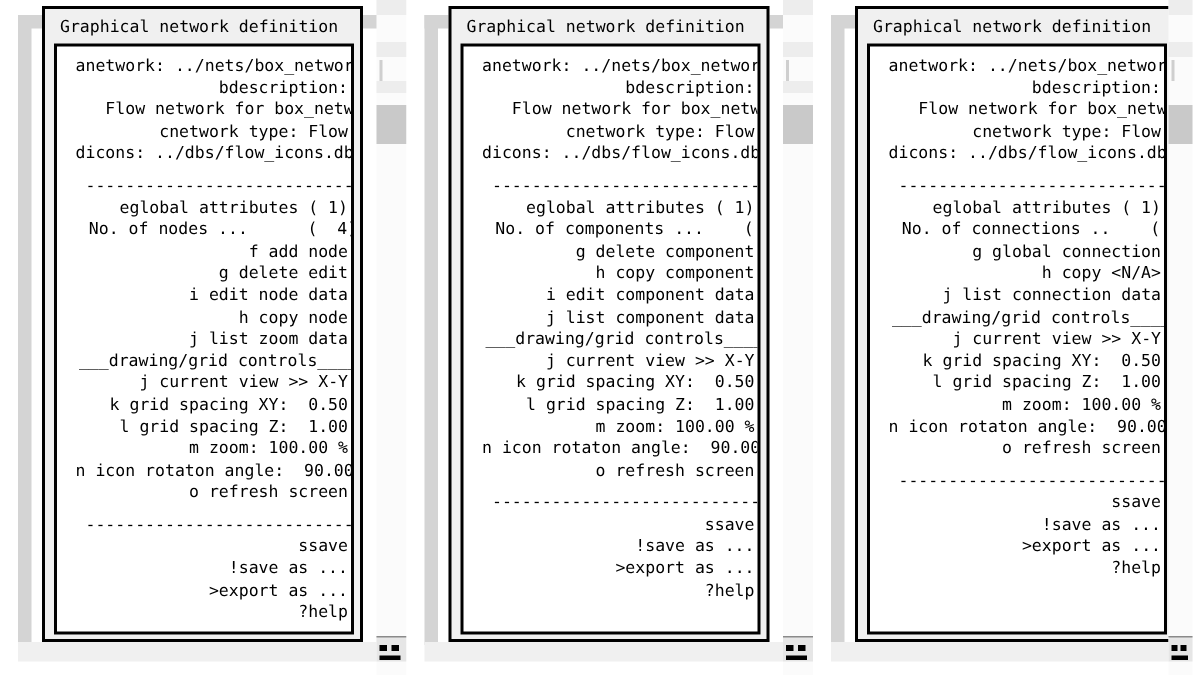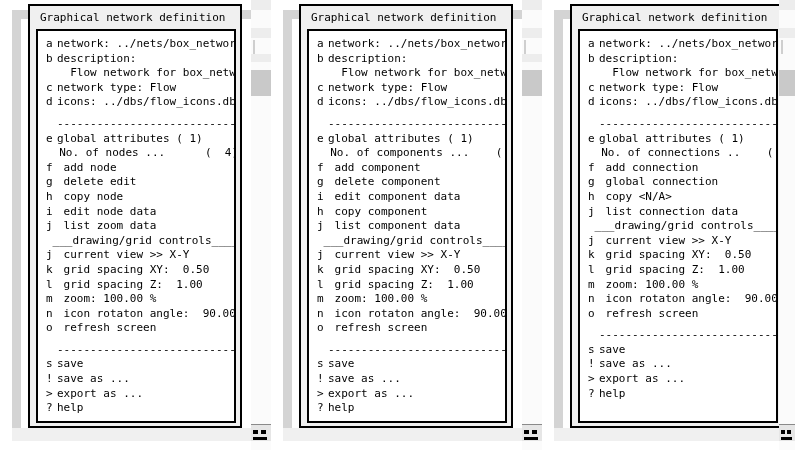--- a/index.html
+++ b/index.html
@@ -19,20 +19,21 @@
     width: 795px;
     height: 450px;
     background: #ffffff;
   }
 
   
   .panel {
     position: absolute;
     top: 0;
     background: #ffffff;
+    text-align: right;
   }
 
   
   .win-shadow {
     position: absolute;
     background: #d4d4d4;
   }
   .win-shadow-v { width: 9px; }
   .win-shadow-h { height: 9px; }
 
@@ -144,22 +145,22 @@
           <div class="row"><span class="key">d</span><span>icons: ../dbs/flow_icons.db1</span></div>
 
           <div class="row spacer"></div>
           <div class="row"><span class="key"></span><span>----------------------------------</span></div>
 
           <div class="row"><span class="key">e</span><span>global attributes ( 1)</span></div>
           <div class="row"><span>  No. of nodes ...      (  4)</span></div>
 
           <div class="row"><span class="key">f</span><span> add node</span></div>
           <div class="row"><span class="key">g</span><span> delete edit</span></div>
+          <div class="row"><span class="key">i</span><span> edit node data</span></div>
           <div class="row"><span class="key">h</span><span> copy node</span></div>
-          <div class="row"><span class="key">i</span><span> edit node data</span></div>
           <div class="row"><span class="key">j</span><span> list zoom data</span></div>
 
           <div class="row"><span> ___drawing/grid controls_______</span></div>
 
           <div class="row"><span class="key">j</span><span> current view &gt;&gt; X-Y</span></div>
           <div class="row"><span class="key">k</span><span> grid spacing XY:  0.50</span></div>
           <div class="row"><span class="key">l</span><span> grid spacing Z:  1.00</span></div>
           <div class="row"><span class="key">m</span><span> zoom: 100.00 %</span></div>
           <div class="row"><span class="key">n</span><span> icon rotaton angle:  90.00</span></div>
           <div class="row"><span class="key">o</span><span> refresh screen</span></div>
@@ -206,24 +207,23 @@
           <div class="row"><span class="key"></span><span>  Flow network for box_network</span></div>
           <div class="row"><span class="key">c</span><span>network type: Flow</span></div>
           <div class="row"><span class="key">d</span><span>icons: ../dbs/flow_icons.db1</span></div>
 
           <div class="row spacer"></div>
           <div class="row"><span class="key"></span><span>----------------------------------</span></div>
 
           <div class="row"><span class="key">e</span><span>global attributes ( 1)</span></div>
           <div class="row"><span>  No. of components ...    (  3)</span></div>
 
-          <div class="row"><span class="key">f</span><span> add component</span></div>
           <div class="row"><span class="key">g</span><span> delete component</span></div>
+          <div class="row"><span class="key">h</span><span> copy component</span></div>
           <div class="row"><span class="key">i</span><span> edit component data</span></div>
-          <div class="row"><span class="key">h</span><span> copy component</span></div>
           <div class="row"><span class="key">j</span><span> list component data</span></div>
 
           <div class="row"><span> ___drawing/grid controls_______</span></div>
 
           <div class="row"><span class="key">j</span><span> current view &gt;&gt; X-Y</span></div>
           <div class="row"><span class="key">k</span><span> grid spacing XY:  0.50</span></div>
           <div class="row"><span class="key">l</span><span> grid spacing Z:  1.00</span></div>
           <div class="row"><span class="key">m</span><span> zoom: 100.00 %</span></div>
           <div class="row"><span class="key">n</span><span> icon rotaton angle:  90.00</span></div>
           <div class="row"><span class="key">o</span><span> refresh screen</span></div>
@@ -270,21 +270,20 @@
           <div class="row"><span class="key"></span><span>  Flow network for box_network</span></div>
           <div class="row"><span class="key">c</span><span>network type: Flow</span></div>
           <div class="row"><span class="key">d</span><span>icons: ../dbs/flow_icons.db1</span></div>
 
           <div class="row spacer"></div>
           <div class="row"><span class="key"></span><span>----------------------------------</span></div>
 
           <div class="row"><span class="key">e</span><span>global attributes ( 1)</span></div>
           <div class="row"><span>  No. of connections ..    (  6)</span></div>
 
-          <div class="row"><span class="key">f</span><span> add connection</span></div>
           <div class="row"><span class="key">g</span><span> global connection</span></div>
           <div class="row"><span class="key">h</span><span> copy &lt;N/A&gt;</span></div>
           <div class="row"><span class="key">j</span><span> list connection data</span></div>
 
           <div class="row"><span> ___drawing/grid controls_______</span></div>
 
           <div class="row"><span class="key">j</span><span> current view &gt;&gt; X-Y</span></div>
           <div class="row"><span class="key">k</span><span> grid spacing XY:  0.50</span></div>
           <div class="row"><span class="key">l</span><span> grid spacing Z:  1.00</span></div>
           <div class="row"><span class="key">m</span><span> zoom: 100.00 %</span></div>

